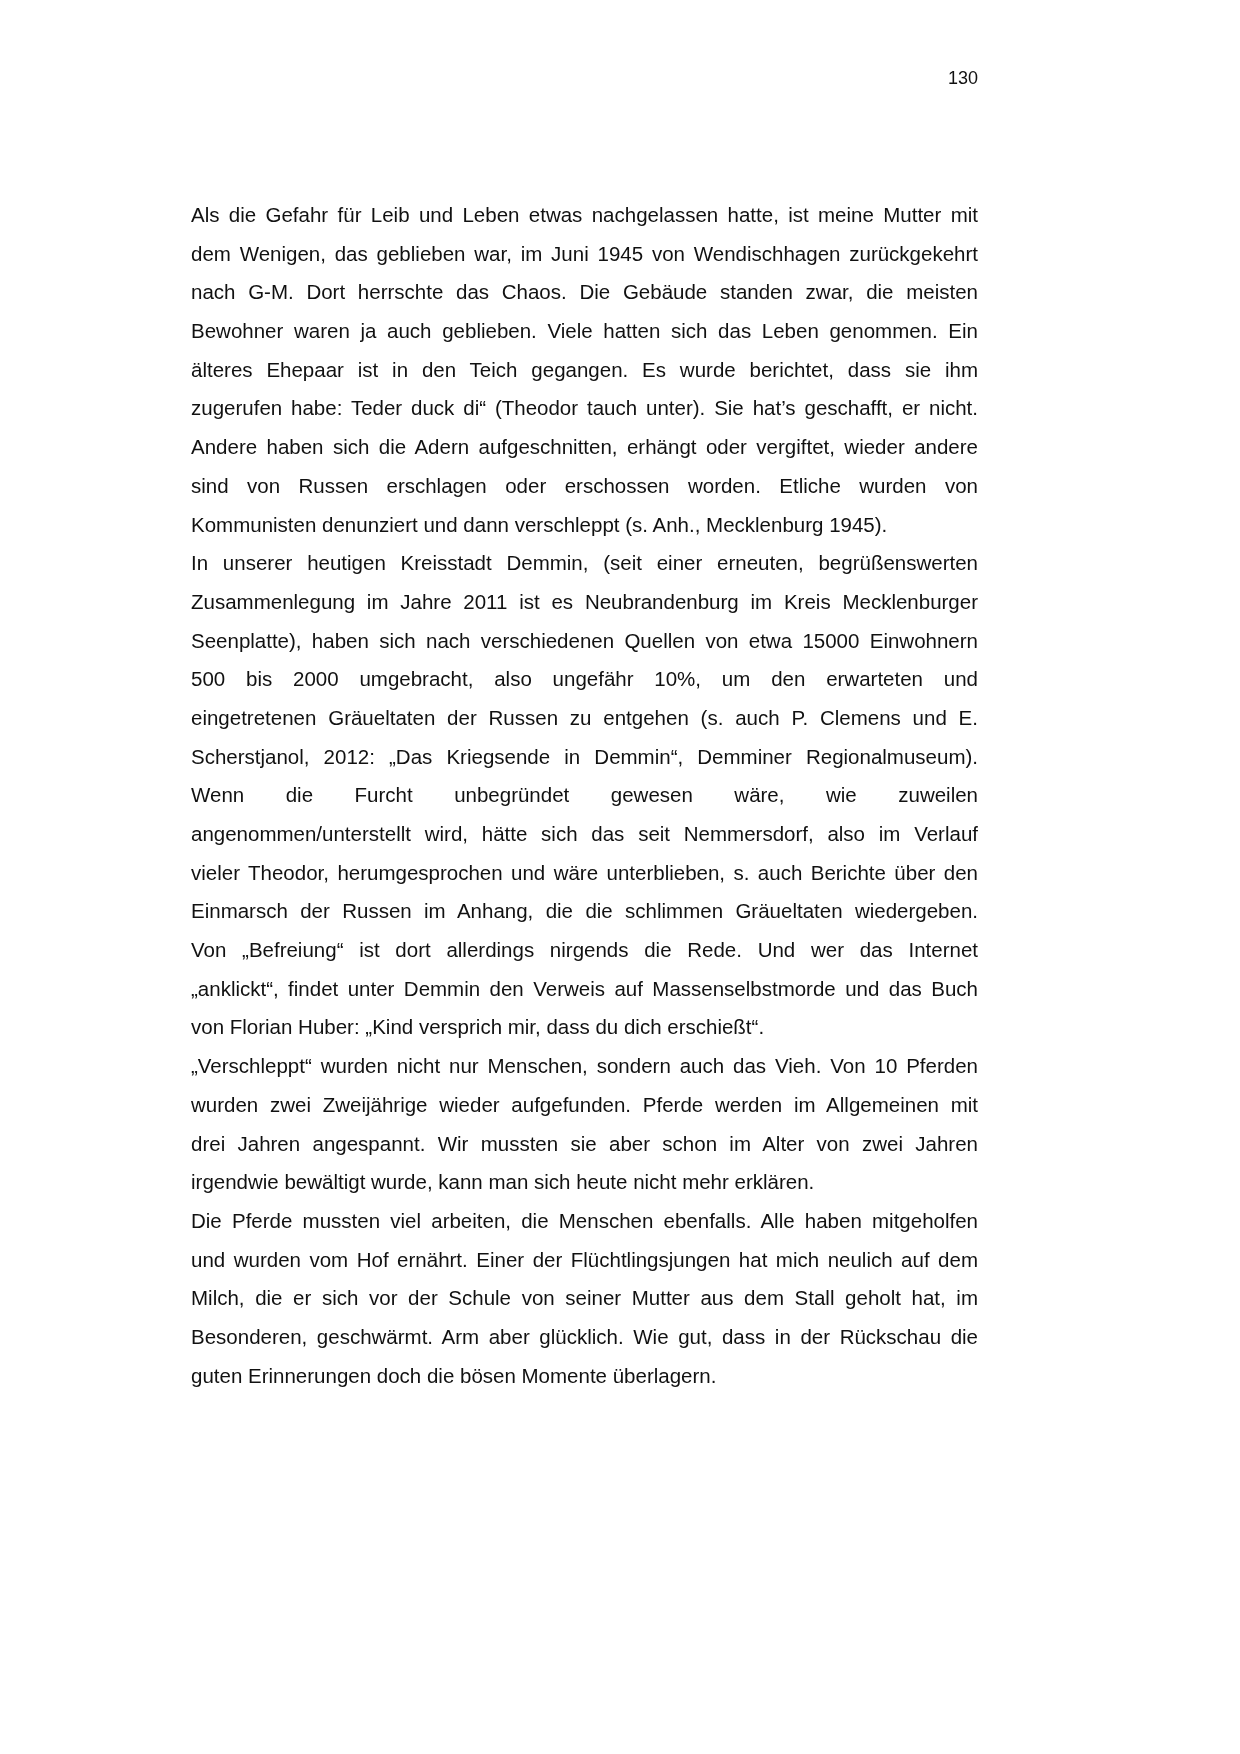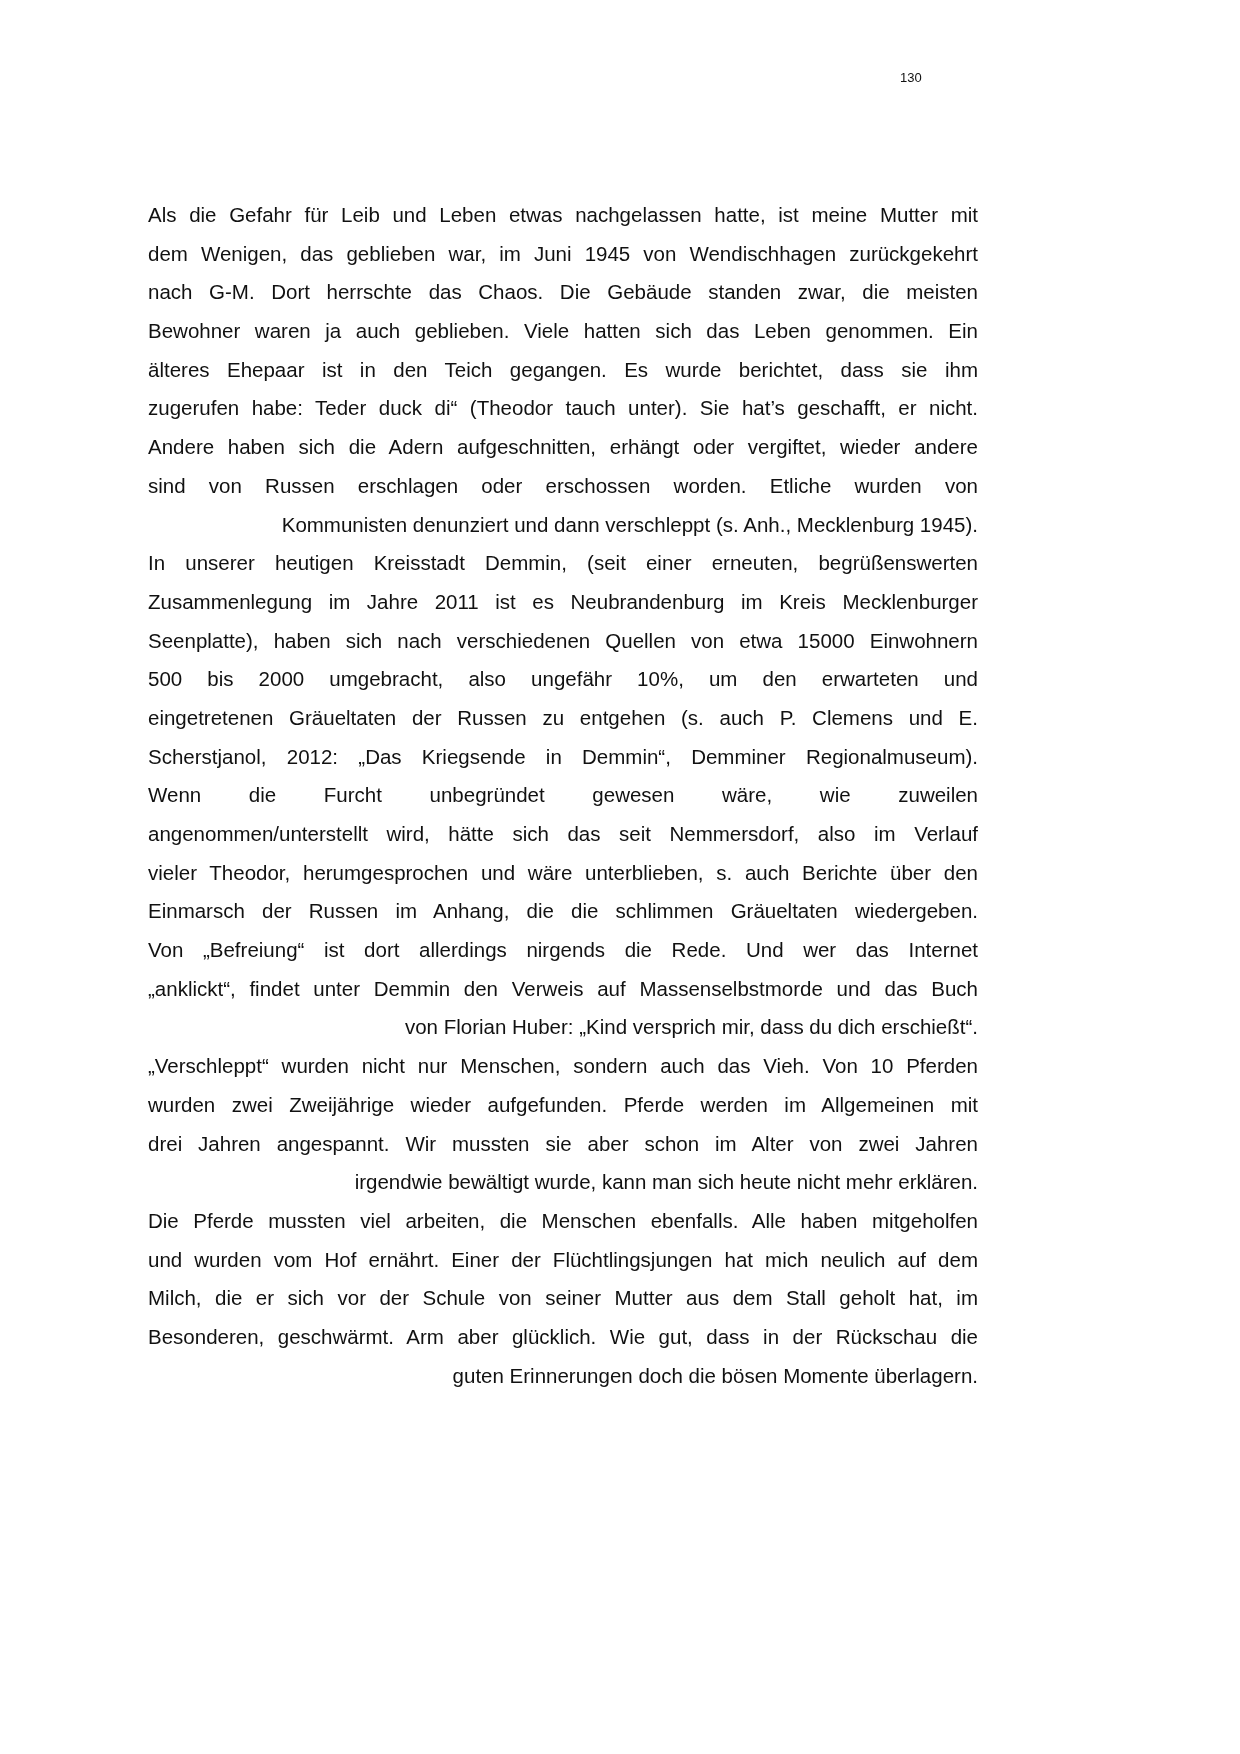--- a/index.html
+++ b/index.html
@@ -1,24 +1,24 @@
 <!DOCTYPE html>
 <html><head>
   <meta charset="utf-8">
   <style>
     html, body { margin: 0; padding: 0; background: #ffffff; }
     body { width: 1240px; height: 1754px; position: relative; overflow: hidden; }
     .page { position: absolute; left: 0; top: 0; width: 1240px; height: 1754px; background: #ffffff; color: #111111; font-family: "Liberation Sans", sans-serif; }
-    .page-number { position: absolute; top: 66px; left: 900px; width: 78px; font-size: 13px; line-height: 24px; }
+    .page-number { position: absolute; top: 66px; left: 900px; width: 78px; text-align: right; font-size: 18px; line-height: 24px; }
     .heading { position: absolute; top: 132px; left: 148px; font-size: 26px; font-weight: bold; line-height: 32px; white-space: nowrap; }
     .heading .num { display: inline-block; width: 65px; }
     .body { position: absolute; top: 196px; left: 148px; width: 830px; font-size: 20.5px; }
-    .line { height: 38.7px; line-height: 38.7px; white-space: nowrap; overflow: visible; }
+    .line { height: 38.7px; line-height: 38.7px; white-space: nowrap; overflow: visible; margin-left: 43px; }
     .line.j { text-align: justify; text-align-last: justify; }
-    .line.l { text-align: right; }
+    .line.l { text-align: left; }
   </style>
 </head>
 <body>
 
 <div class="page">
   <div class="page-number">130</div>
 
 
   <div class="body" id="body-lines">
       <div class="line j" style="white-space: normal; overflow: hidden;">Als die Gefahr für Leib und Leben etwas nachgelassen hatte, ist meine Mutter mit</div>

